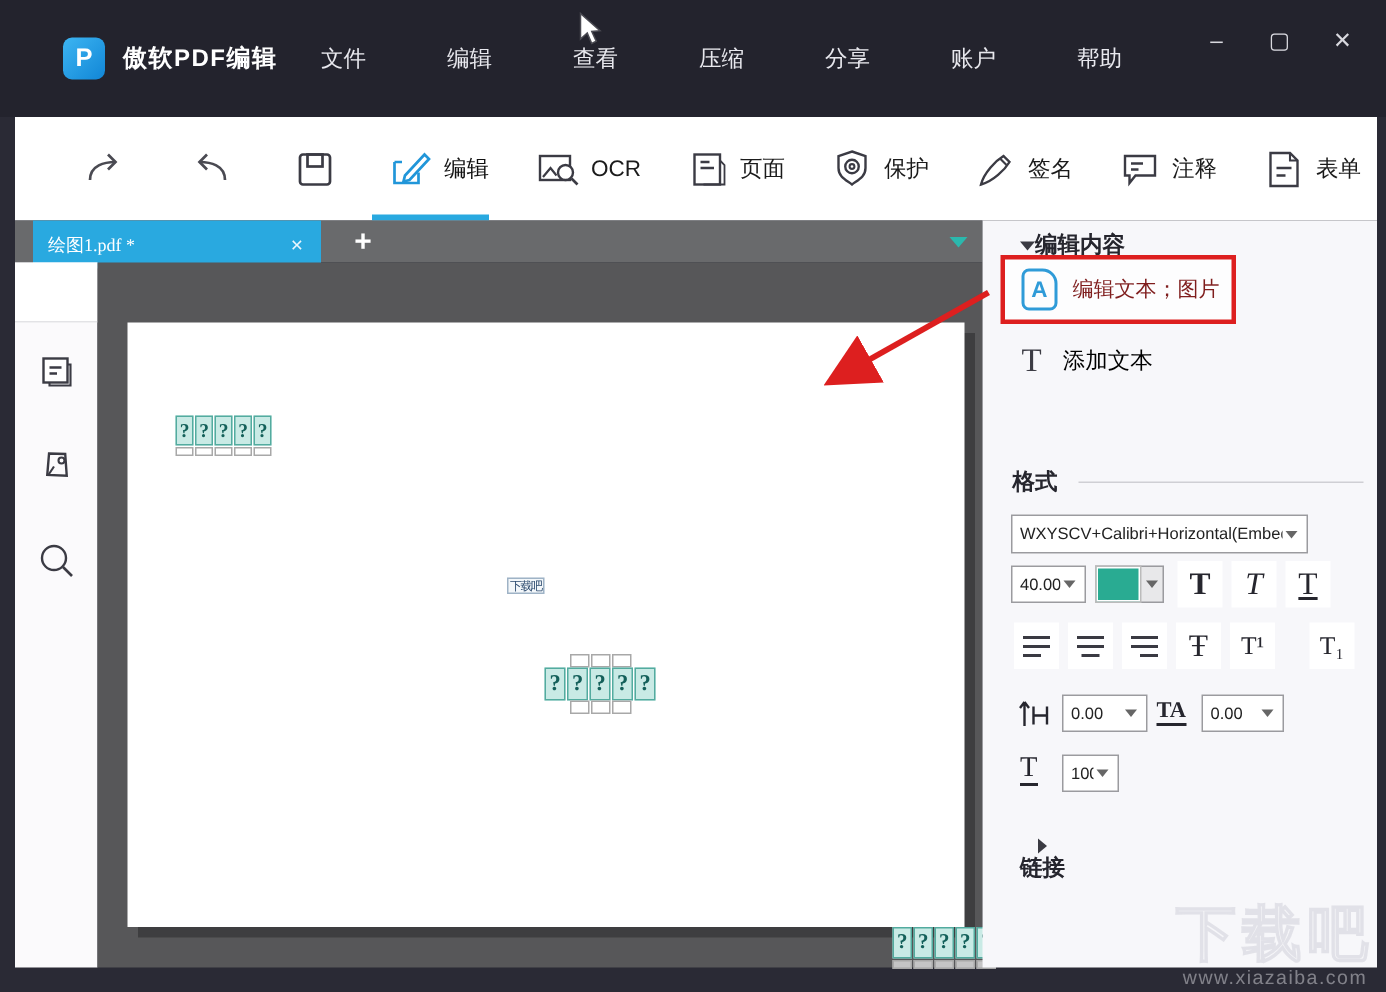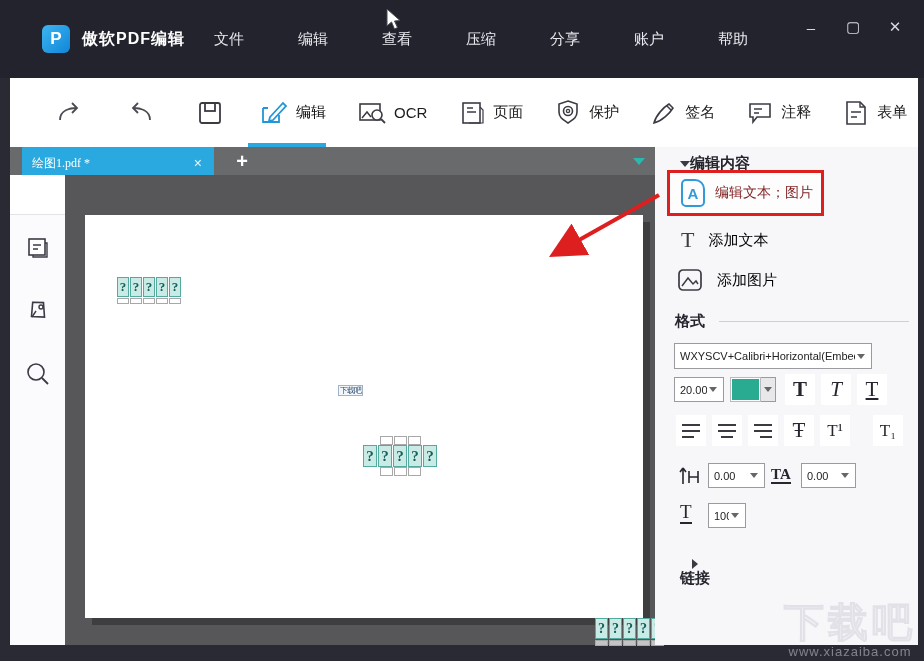--- a/index.html
+++ b/index.html
@@ -342,40 +342,31 @@
   <div class="redbox">
     <span class="a-icon">A</span>
     <span class="redbox-label">编辑文本；图片</span>
   </div>
 
   <div class="panel-row" style="left:26px; top:78px; height:30px;">
     <span class="t-glyph">T</span>
     <span class="row-label">添加文本</span>
   </div>
 
-  <div class="panel-row" style="left:22px; top:118px; height:30px;">
-    <span>
-      <svg width="26" height="24" viewBox="0 0 26 24">
-          <rect x="2" y="2" width="22" height="20" rx="4" fill="none" stroke="#3c3c44" stroke-width="1.7"></rect>
-          <path d="M5 18 l6-8 5 6 3-3 2 3" fill="none" stroke="#3c3c44" stroke-width="1.5"></path>
-        </svg>
-    </span>
-    <span class="row-label">添加图片</span>
-  </div>
 
   <div class="format-header">格式</div>
   <div class="format-line"></div>
 
   <div class="select font-select">
     <span class="val">WXYSCV+Calibri+Horizontal(Embedd</span>
     <span class="chev"></span>
   </div>
 
   <div class="select size-select">
-    <span class="val">20.00</span>
+    <span class="val">40.00</span>
     <span class="chev"></span>
   </div>
 
   <div class="color-pick">
     <span class="swatch"></span>
     <span class="color-dd">
         <span class="chev" style="margin:0;"></span>
       </span>
   </div>
 

